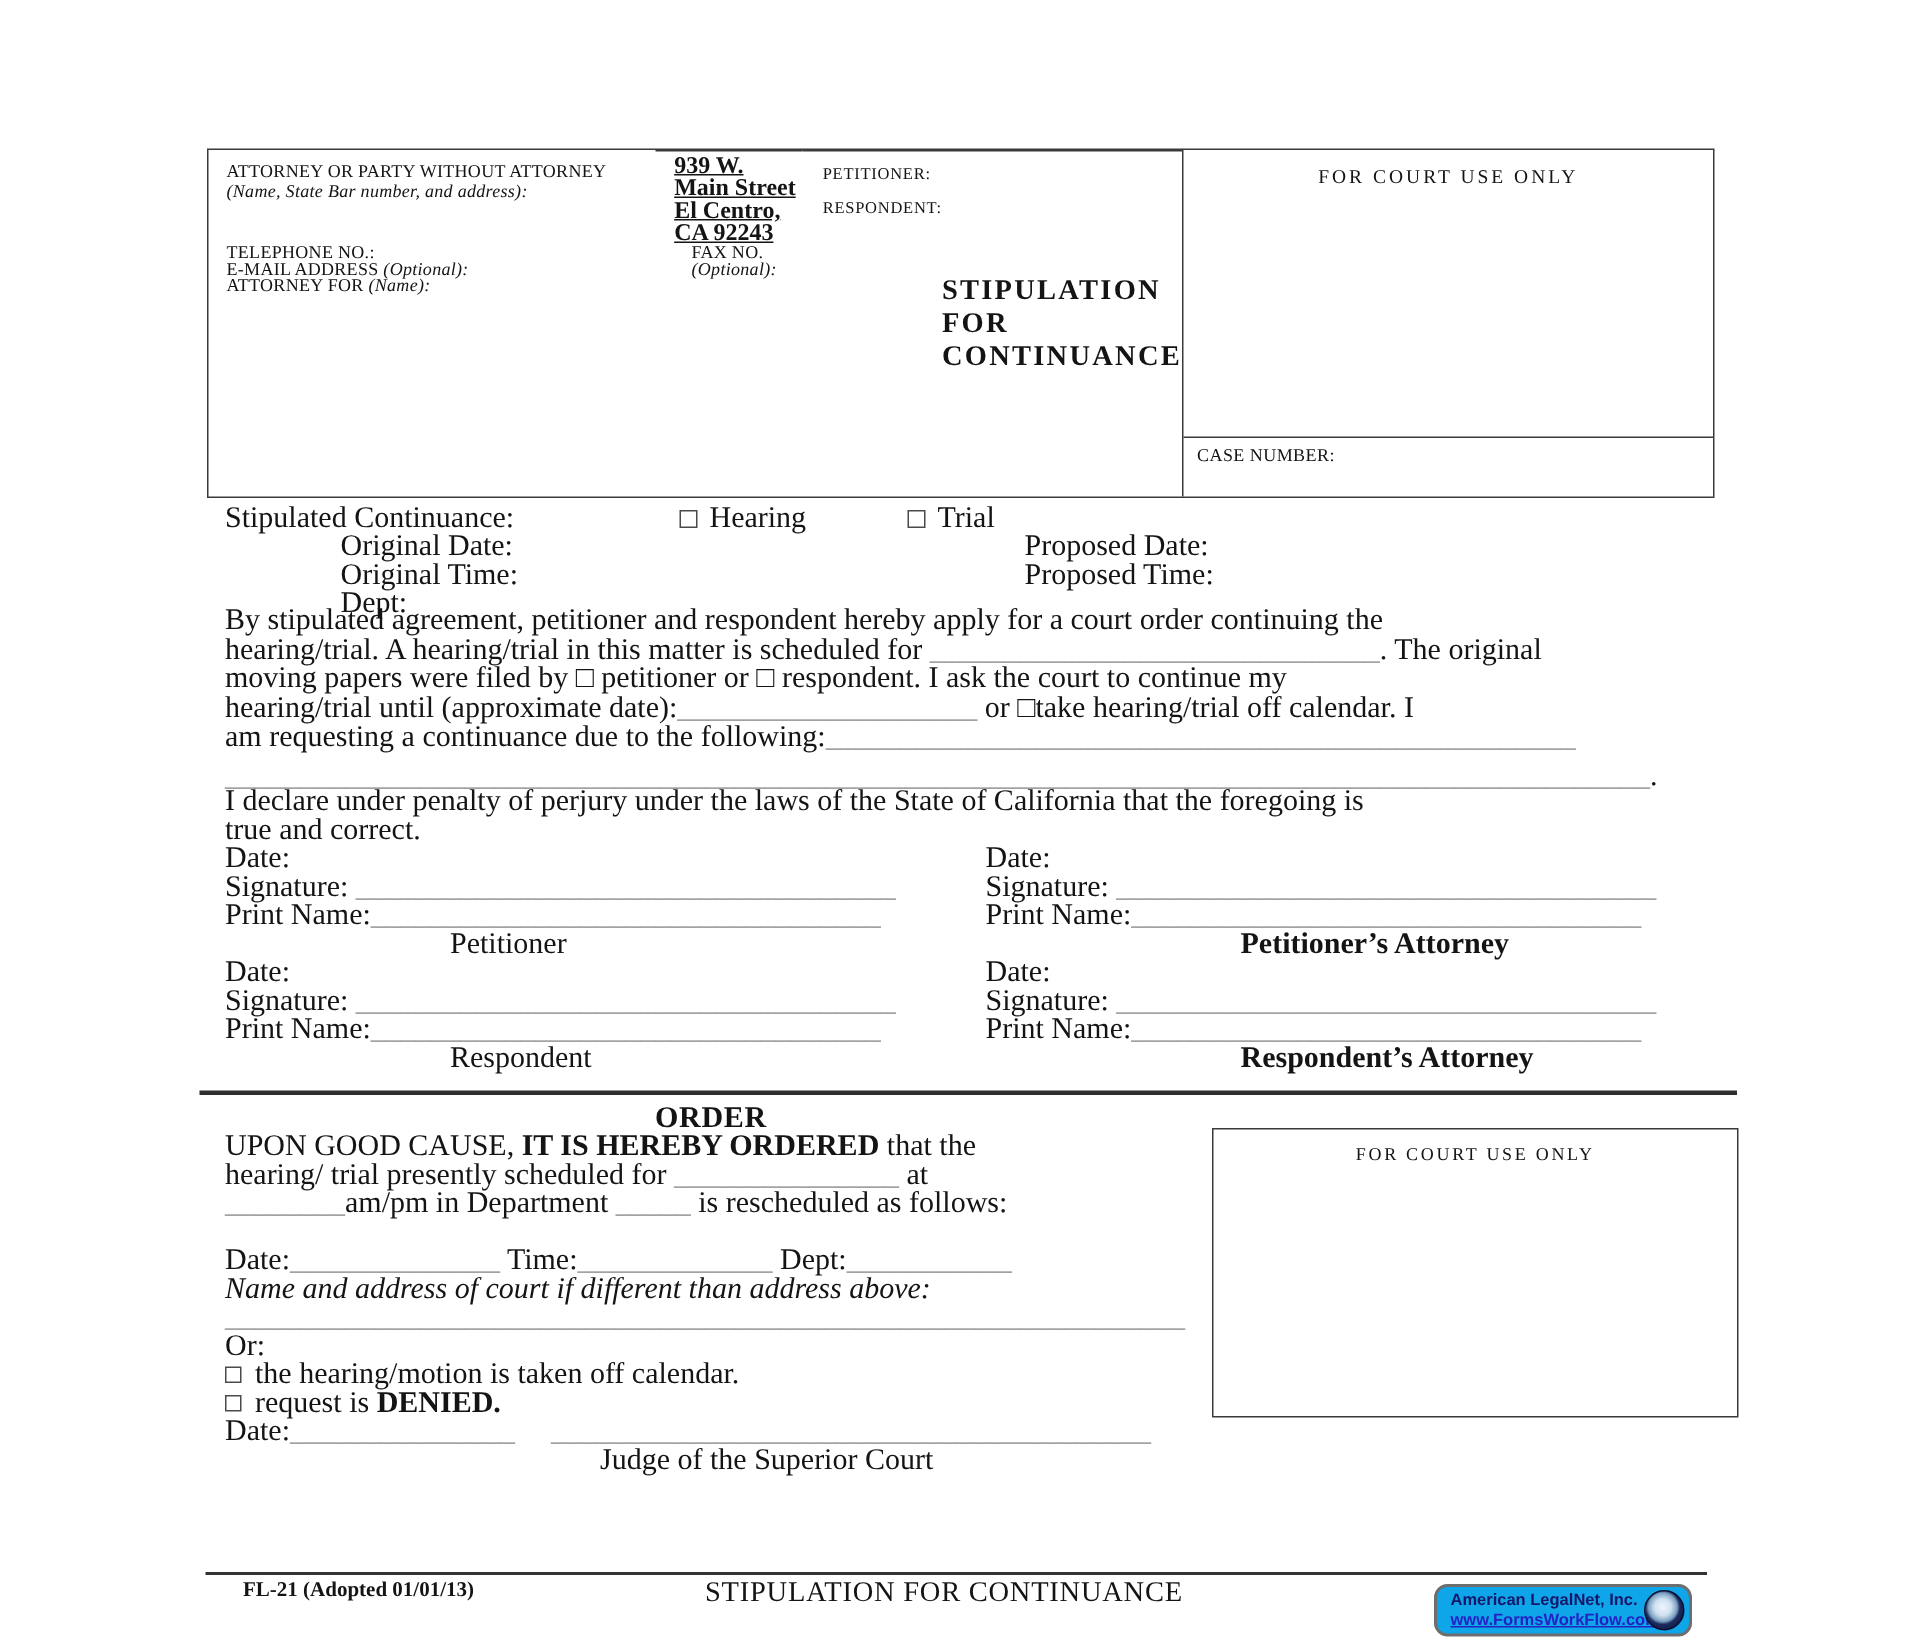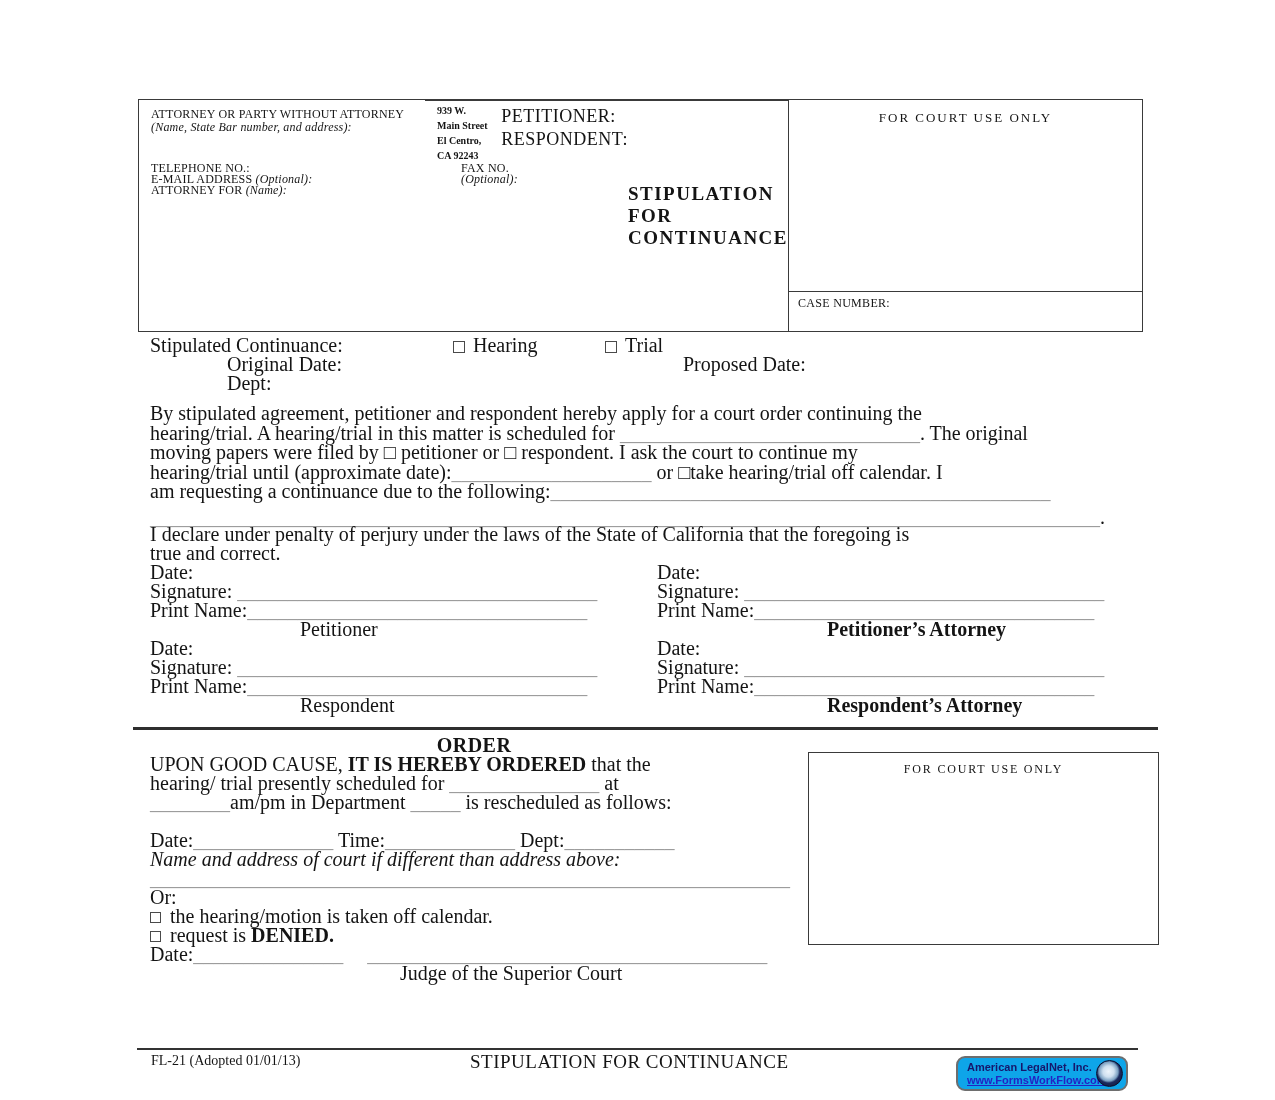--- a/index.html
+++ b/index.html
@@ -21,22 +21,22 @@
     display: flex;
   }
   .hdr-left { width: 650px; border-right: 1.5px solid #3a3a3a; display: flex; flex-direction: row; }
   .hdr-attorney { height: 97px; position: relative; padding: 8px 8px 2px 12px; font-size: 12px; line-height: 13px; letter-spacing: .2px; }
   .hdr-attorney .bottom { position: absolute; left: 12px; right: 6px; bottom: 1px; line-height: 11px; font-size: 12px; }
   .tel-row { position: relative; }
   .fax { position: absolute; left: 310px; top: 0; }
   .note { font-style: italic; }
   .hdr-court { border-top: 1.5px solid #3a3a3a; height: 49px; padding: 2px 0 0 12px; font-weight: bold; }
   .court-name { font-size: 20px; line-height: 17px; letter-spacing: .2px; }
-  .court-addr { font-size: 10px; line-height: 15px; }
-  .hdr-parties { border-top: 1.5px solid #3a3a3a; height: 46px; padding: 4px 0 0 13px; font-size: 18px; line-height: 23px; letter-spacing: .5px; }
+  .court-addr { font-size: 16px; line-height: 15px; text-decoration: underline; }
+  .hdr-parties { border-top: 1.5px solid #3a3a3a; height: 46px; padding: 4px 0 0 13px; font-size: 11px; line-height: 23px; letter-spacing: .5px; }
   .hdr-title { border-top: 1.5px solid #3a3a3a; flex: 1; display: flex; align-items: center; justify-content: center; font-weight: bold; font-size: 19px; letter-spacing: 1.5px; }
   .hdr-right { flex: 1; display: flex; flex-direction: column; }
   .court-use { height: 191px; text-align: center; padding-top: 10px; font-size: 13px; letter-spacing: 2px; }
   .case-number { border-top: 1.5px solid #3a3a3a; flex: 1; font-size: 12px; padding: 4px 0 0 9px; letter-spacing: .3px; }
 
   
   .stip { left: 150px; top: 336px; width: 990px; font-size: 20px; line-height: 19px; }
   .stip-row { position: relative; white-space: nowrap; height: 19px; }
   .cb-hearing { position: absolute; left: 303px; top: 0; }
   .cb-trial   { position: absolute; left: 455px; top: 0; }
@@ -67,21 +67,21 @@
   .judge-line { margin-left: 24px; }
   .judge-label { padding-left: 250px; }
   .order-courtbox {
     left: 808px; top: 752px; width: 351px; height: 193px;
     border: 1.5px solid #3a3a3a; text-align: center; padding-top: 9px;
     font-size: 12px; letter-spacing: 1.8px;
   }
 
   
   .footer-rule { left: 137px; top: 1048px; width: 1001px; height: 0; border-top: 2px solid #333; }
-  .footer-num { left: 151px; top: 1053px; font-size: 14px; font-weight: normal; }
+  .footer-num { left: 162px; top: 1053px; font-size: 14px; font-weight: bold; }
   .footer-title { left: 470px; top: 1051px; font-size: 19px; letter-spacing: .5px; }
   .legalnet {
     left: 956px; top: 1056px; width: 172px; height: 35px;
     border: 2px solid #6e6e6e; border-radius: 9px; background: #0ea5e9;
   }
   .legalnet-text { padding: 3px 0 0 9px; font-family: "Liberation Sans", sans-serif; }
   .legalnet-name { color: #16166b; font-size: 11px; font-weight: bold; line-height: 13px; display: block; }
   .legalnet-url  { color: #2323c4; font-size: 11px; font-weight: bold; line-height: 13px; text-decoration: underline; display: block; cursor: pointer; }
   .legalnet-logo {
     position: absolute; right: 3px; top: 2px; width: 27px; height: 27px;
@@ -128,20 +128,24 @@
     <div class="stip-row">
       <span>Stipulated Continuance:</span>
       <span class="cb-hearing"><span class="cbx"></span><span>Hearing</span></span>
       <span class="cb-trial"><span class="cbx"></span><span>Trial</span></span>
     </div>
     <div class="stip-row">
       <span class="indent" style="display:inline-block;">Original Date:</span>
       <span class="proposed">Proposed Date:</span>
     </div>
     <div class="stip-row">
+      <span class="indent" style="display:inline-block;">Original Time:</span>
+      <span class="proposed">Proposed Time:</span>
+    </div>
+    <div class="stip-row">
       <span class="indent" style="display:inline-block;">Dept:</span>
     </div>
   </div>
 
   <div class="abs para">
     <div class="line">By stipulated agreement, petitioner and respondent hereby apply for a court order continuing the</div>
     <div class="line">hearing/trial. A hearing/trial in this matter is scheduled for <span class="blank">______________________________</span>. The original</div>
     <div class="line">moving papers were filed by □ petitioner or □ respondent. I ask the court to continue my</div>
     <div class="line">hearing/trial until (approximate date):<span class="blank">____________________</span> or □take hearing/trial off calendar. I</div>
     <div class="line">am requesting a continuance due to the following:<span class="blank">__________________________________________________</span></div>

